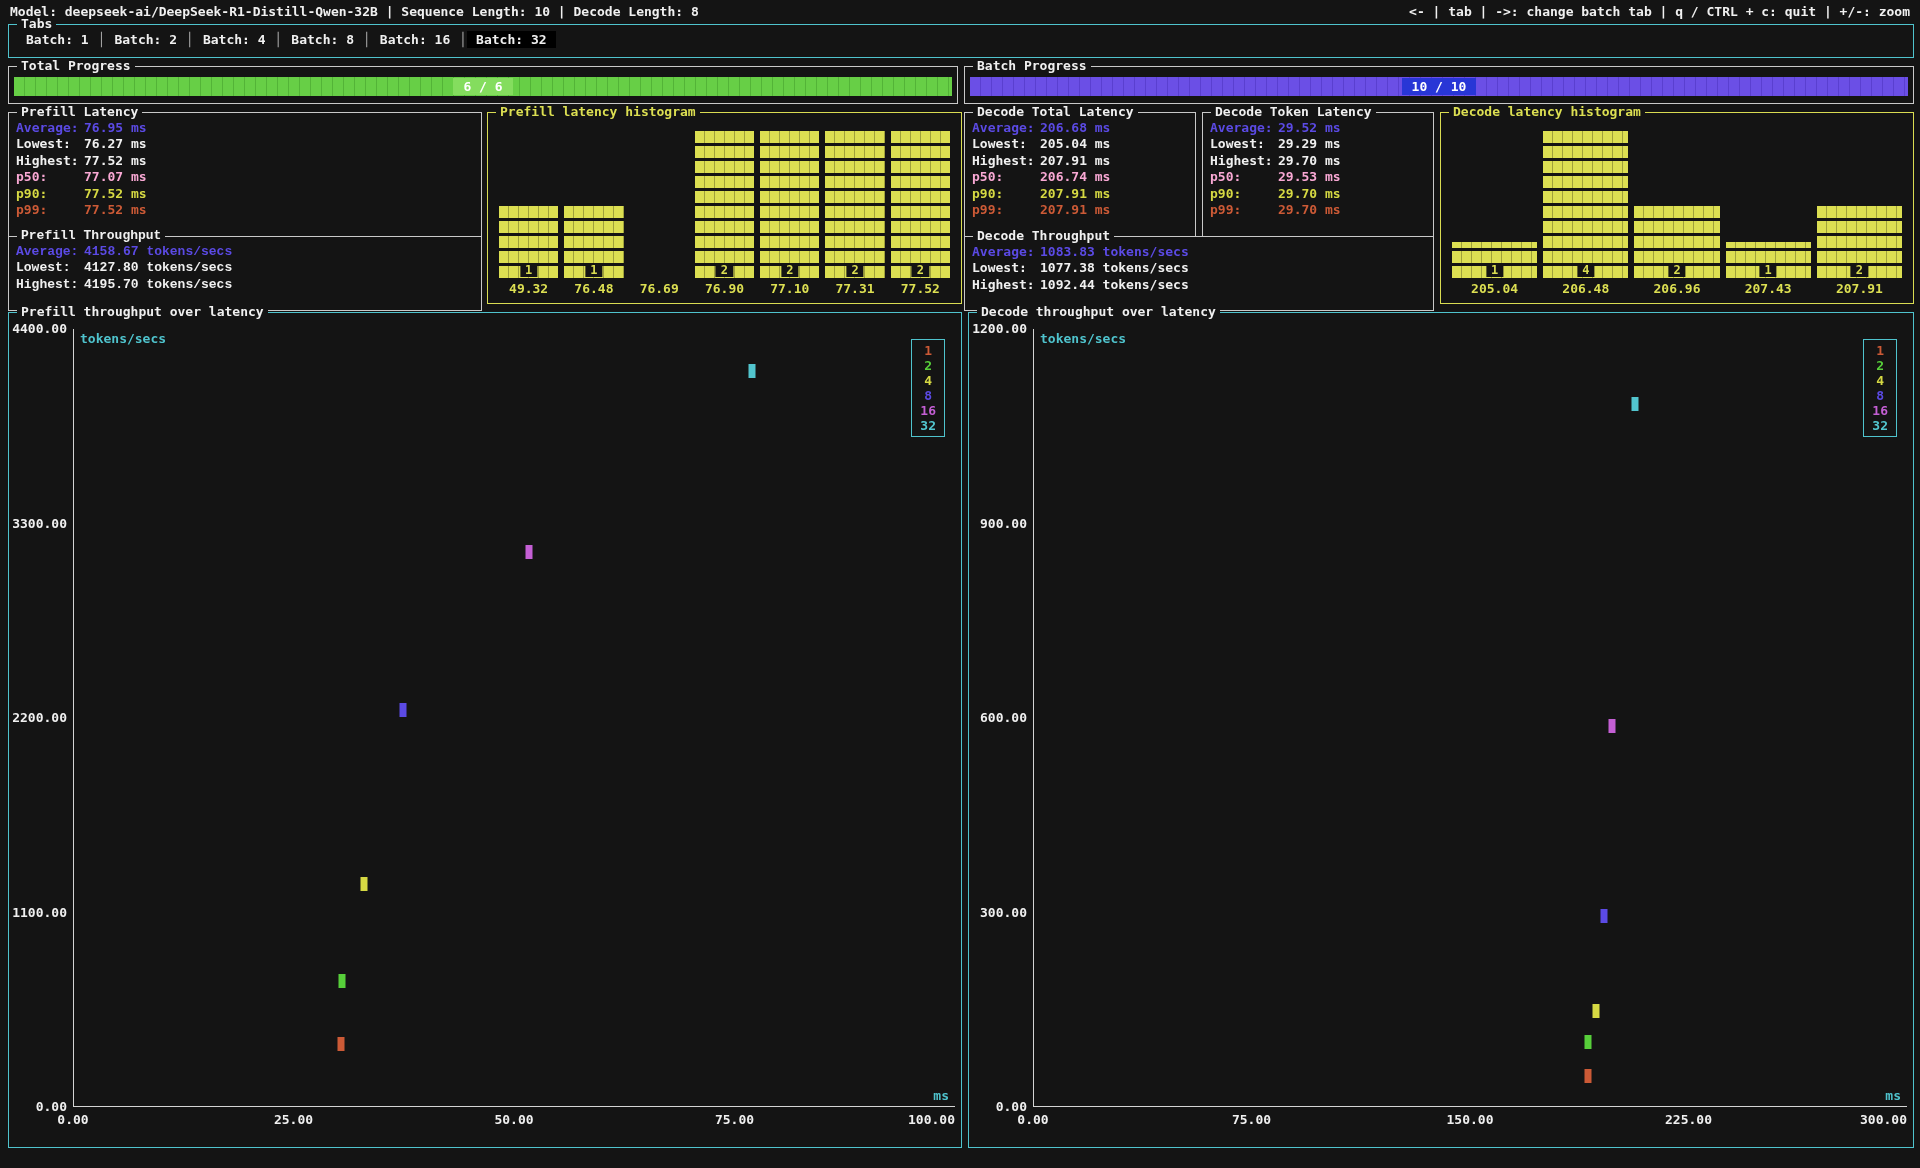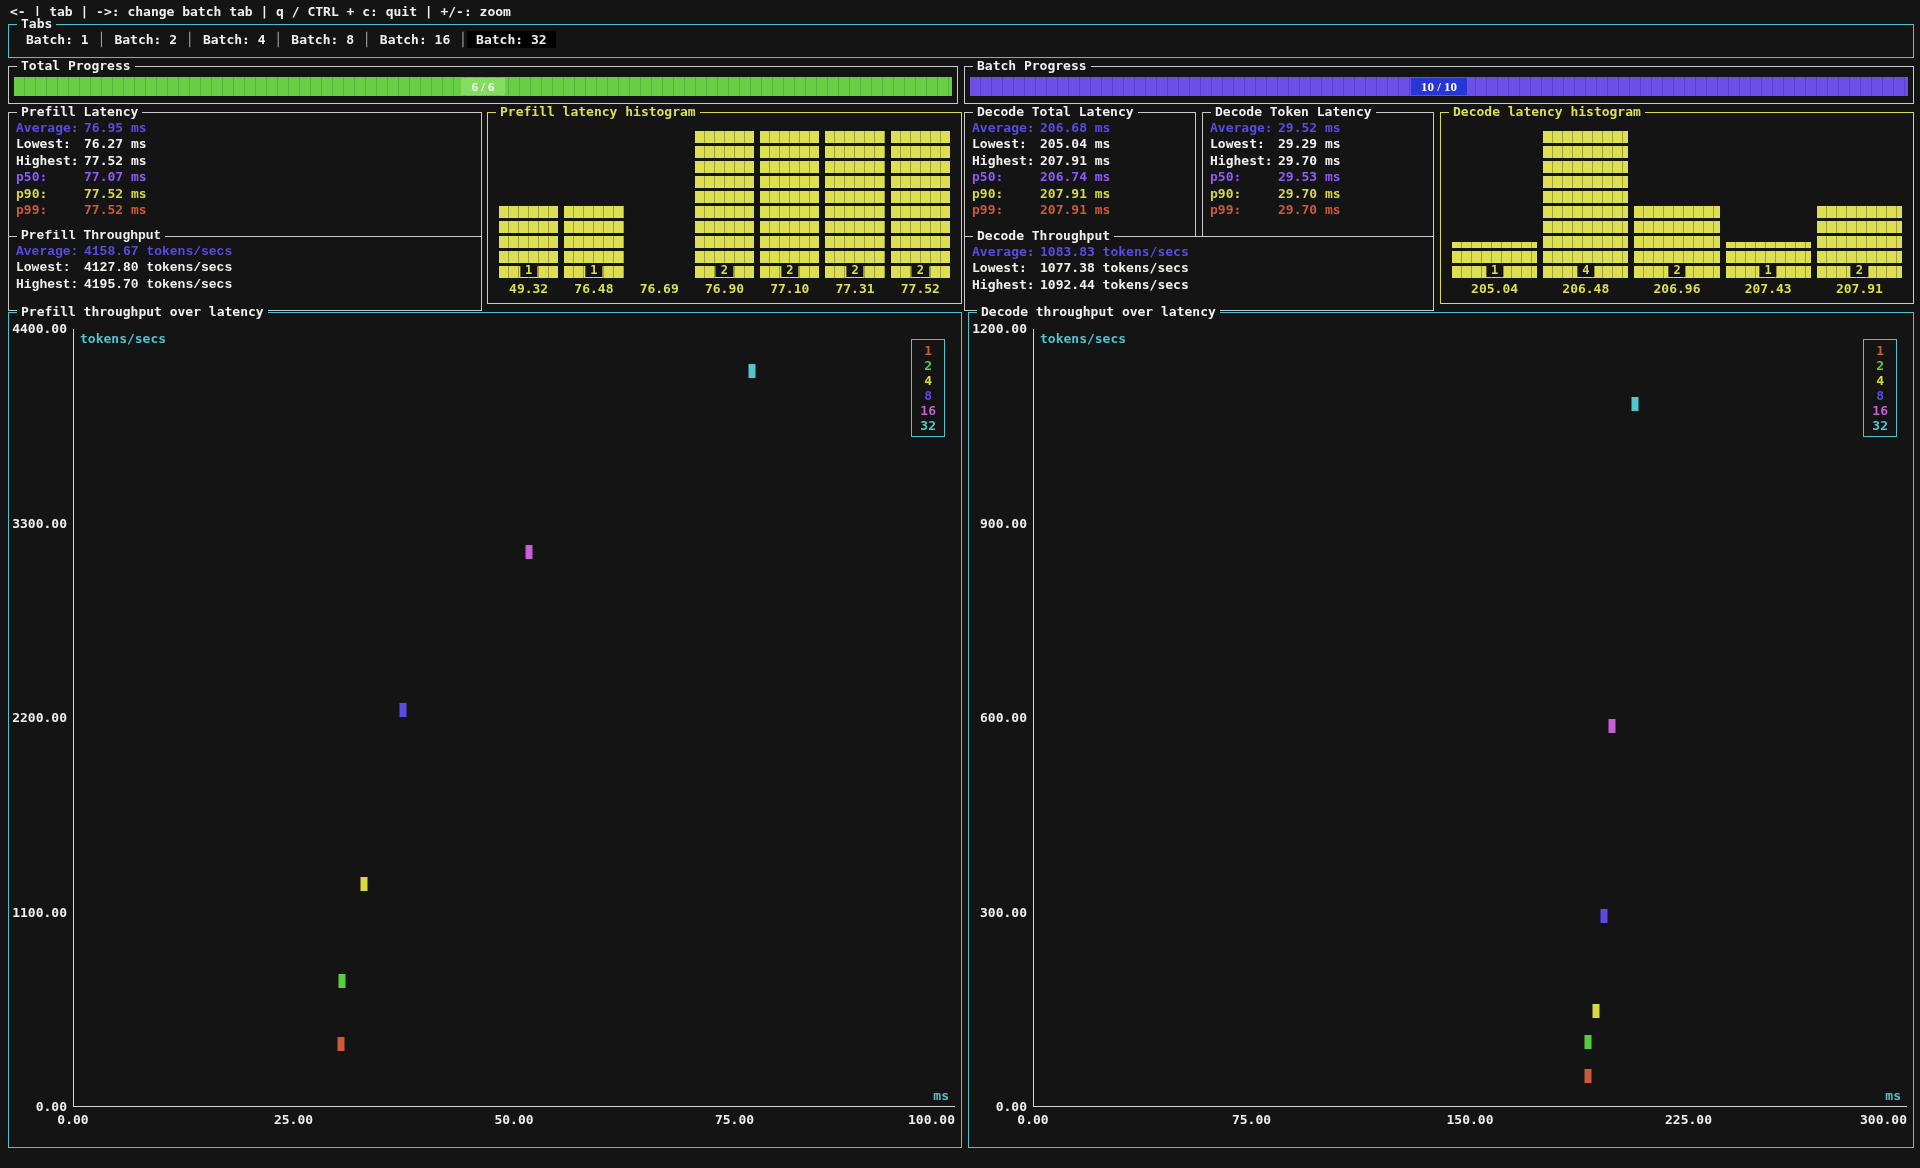--- a/index.html
+++ b/index.html
@@ -11,29 +11,29 @@
   .ptitle{position:absolute;top:-9px;left:8px;background:#141414;padding:0 4px;line-height:15px;white-space:nowrap;}
   .ptitle.ylw{color:#dcdf52;}
   
   .topbar{position:absolute;left:0;top:0;width:100%;height:22px;display:flex;justify-content:space-between;align-items:center;padding:0 10px;box-sizing:border-box;}
   
   .tabs-row{position:absolute;left:8px;top:6px;right:8px;display:flex;align-items:center;white-space:nowrap;}
   .tab{padding:1px 9px;cursor:pointer;}
   .tab.selected{background:#000;}
   .tab-div{color:#a9a9a9;}
   
-  .pbar{position:absolute;left:5px;right:5px;top:10px;height:19px;display:flex;align-items:center;justify-content:center;font-family:Liberation Serif, serif;}
+  .pbar{position:absolute;left:5px;right:5px;top:10px;height:19px;display:flex;align-items:center;justify-content:center;}
   .pbar-label{padding:1px 10px;line-height:15px;color:#fff;}
   
   .srow{line-height:16.4px;padding-left:7px;white-space:nowrap;}
   .stats{padding-top:7px;}
   .slabel{display:inline-block;width:68px;}
   .c-purple{color:#5b4ae4;}
   .c-white{color:#f0f0f0;}
-  .c-green{color:#8b5cf6;}
+  .c-green{color:#f9a8d4;}
   .c-yellow{color:#d6d943;}
   .c-red{color:#cc5a36;}
   
   .hist-body{position:absolute;left:8px;right:8px;top:14px;bottom:4px;display:flex;align-items:flex-end;}
   .hcol{flex:1;display:flex;flex-direction:column;justify-content:flex-end;height:100%;margin:0 3px;min-width:0;}
   .hbar{position:relative;display:flex;flex-direction:column;justify-content:flex-end;width:100%;}
   .hblock{width:100%;margin-top:3px;background-color:#dcdf52;
           background-image:repeating-linear-gradient(90deg,rgba(0,0,0,0) 0 9px,rgba(0,0,0,0.28) 9px 10px);}
   .hcount{position:absolute;bottom:1px;left:50%;transform:translateX(-50%);background:#141414;color:#dcdf52;
           padding:0 5px;font-size:12px;line-height:13px;}
@@ -48,20 +48,21 @@
   .yunit{position:absolute;left:6px;top:2px;color:#4fc3cd;}
   .xunit{position:absolute;right:6px;bottom:3px;color:#4fc3cd;}
   .legend{position:absolute;top:10px;right:10px;border:1px solid #4fc3cd;padding:3px 8px;display:flex;flex-direction:column;align-items:center;background:#141414;}
   .legend span{line-height:15px;}
   .pt{position:absolute;width:7px;height:14px;transform:translate(-50%,-50%);}
 </style>
 </head>
 <body>
 
 <div class="topbar">
+  <span>Model: deepseek-ai/DeepSeek-R1-Distill-Qwen-32B | Sequence Length: 10 | Decode Length: 8</span>
   <span>&lt;- | tab | -&gt;: change batch tab | q / CTRL + c: quit | +/-: zoom</span>
 </div>
 
 <div class="panel cyan" style="left:8px;top:24px;width:1904px;height:32px;">
   <span class="ptitle">Tabs</span>
   <div class="tabs-row" id="tabs-row">
       <span class="tab">Batch: 1</span>
       <span class="tab-div">│</span>
       <span class="tab">Batch: 2</span>
       <span class="tab-div">│</span>

